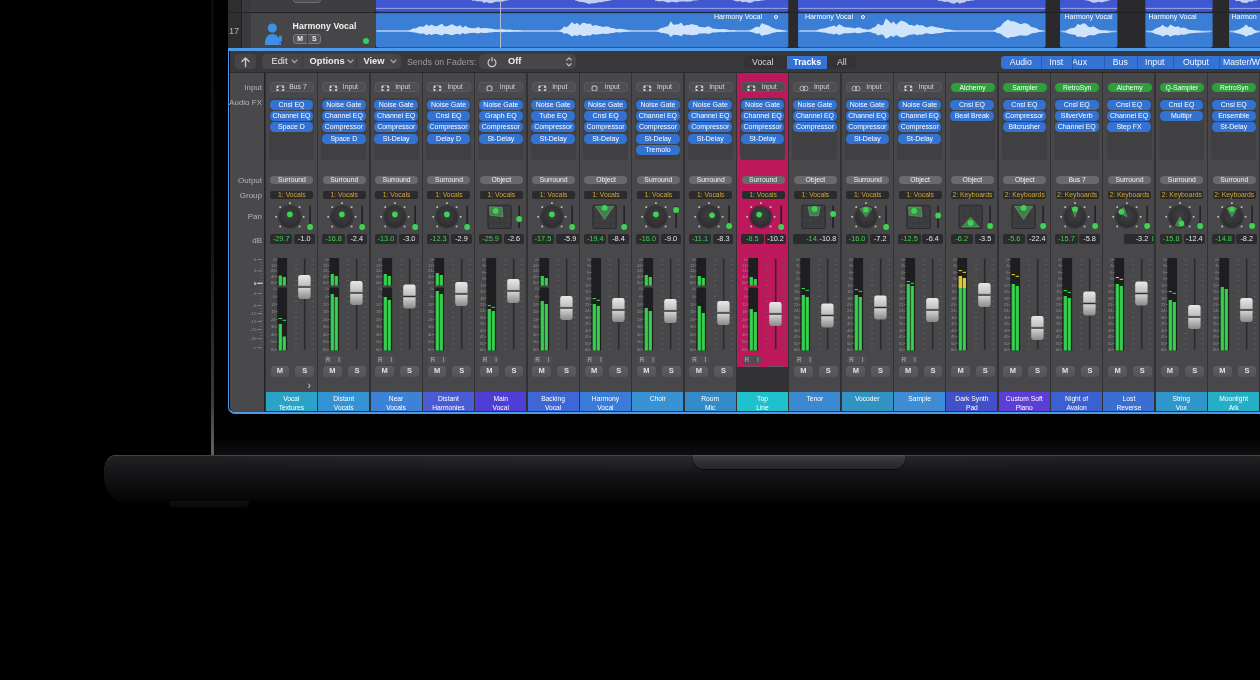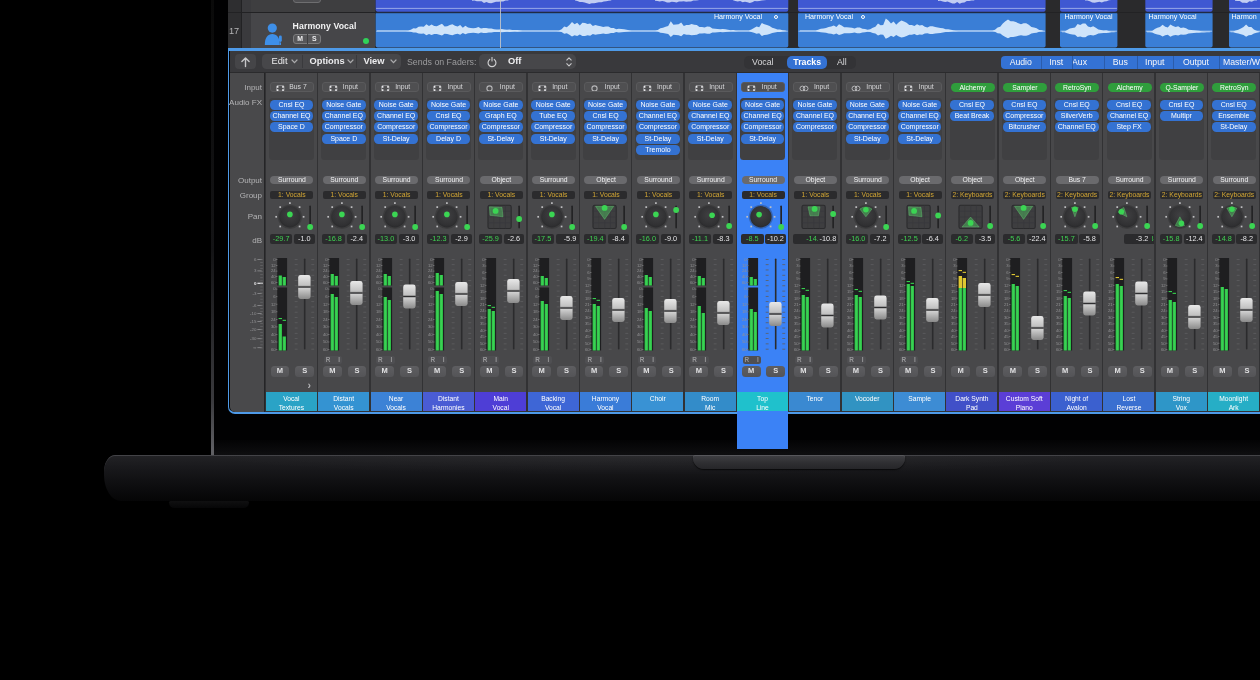--- a/index.html
+++ b/index.html
@@ -123,21 +123,21 @@
     <path d="M8.26 3.45 A3.94 3.94 0 1 1 3.74 3.45" stroke="#cfcfd1" stroke-width="1.15" fill="none" stroke-linecap="round"></path>
     <rect x="5.45" y="0.9" width="1.1" height="4.6" rx="0.55" fill="#cfcfd1"></rect>
   </svg>
 <div class="ab" style="left:508px;top:56.4px;color:#f0f0f2;font-size:9.3px;font-weight:700">Off</div>
 <svg class="ab" style="left:564.5px;top:57.2px" width="8" height="10" viewBox="0 0 8 10">
     <path d="M1.5 3.4 L4 0.9 L6.5 3.4" stroke="#c8c8ca" stroke-width="1.15" fill="none" stroke-linejoin="round"></path>
     <path d="M1.5 6.4 L4 8.9 L6.5 6.4" stroke="#c8c8ca" stroke-width="1.15" fill="none" stroke-linejoin="round"></path>
   </svg>
 <div class="ab" style="left:743.6px;top:55.6px;width:112.6px;height:13.8px;background:#333336;border-radius:5px"></div>
 <div class="ab" style="left:752px;top:57.2px;color:#d6d6d8;font-size:8.8px">Vocal</div>
-<div class="ab" style="left:787px;top:55.6px;width:40.4px;height:13.8px;background:#3472d4;border-radius:5px;color:#fff;font-size:8.8px;font-weight:700;text-align:center;line-height:13.8px">Tracks</div>
+<div class="ab" style="left:787px;top:55.6px;width:40.4px;height:13.8px;background:#3472d4;border-radius:0;color:#fff;font-size:8.8px;font-weight:700;text-align:center;line-height:13.8px">Tracks</div>
 <div class="ab" style="left:837px;top:57.2px;color:#d6d6d8;font-size:8.8px">All</div>
 <div class="ab" style="left:1001px;top:55.9px;width:259px;height:13px;background:#3472d4;border-radius:4px 0 0 4px"></div>
 <div class="ab" style="left:1001.0px;top:55.9px;width:39.5px;height:13px;line-height:13.2px;text-align:center;color:#f7f7fa;font-size:8.7px">Audio</div>
 <div class="ab" style="left:1040.5px;top:55.9px;width:31.5px;height:13px;line-height:13.2px;text-align:center;color:#f7f7fa;font-size:8.7px">Inst</div>
 <div class="ab" style="left:1040.5px;top:55.9px;width:1px;height:13px;background:#2b5cab"></div>
 <div class="ab" style="left:1072.0px;top:55.9px;width:32px;height:13px;line-height:13.2px;text-align:left;color:#f7f7fa;font-size:8.7px">Aux</div>
 <div class="ab" style="left:1072.0px;top:55.9px;width:1px;height:13px;background:#2b5cab"></div>
 <div class="ab" style="left:1104.0px;top:55.9px;width:32.5px;height:13px;line-height:13.2px;text-align:center;color:#f7f7fa;font-size:8.7px">Bus</div>
 <div class="ab" style="left:1104.0px;top:55.9px;width:1px;height:13px;background:#2b5cab"></div>
 <div class="ab" style="left:1136.5px;top:55.9px;width:36.5px;height:13px;line-height:13.2px;text-align:center;color:#f7f7fa;font-size:8.7px">Input</div>
@@ -1240,21 +1240,21 @@
       <rect x="45.3" y="92.76" width="2.9" height="0.8" fill="#5e5e60"></rect>
       <rect x="37.9" y="2.5" width="1.6" height="91" rx="0.8" fill="#2b2b2d"></rect>
       <rect x="32.2" y="45.0" width="12.4" height="24" rx="2.4" fill="url(#capg)"></rect>
       <rect x="32.2" y="56.4" width="12.4" height="1.2" fill="#2e2e30"></rect>
     </svg>
     <div class="pill ri" style="left:5.6px">R I</div>
     <div class="pill ms" style="left:4.8px">M</div>
     <div class="pill ms" style="left:29.5px">S</div>
   </div>
 <div class="ab ncell" style="left:684.60px;width:51.1px;background:#338cc9">Room<br>Mic</div>
-<div class="ab" style="left:736.95px;top:73px;width:51.1px;height:376px;background:#3b82f6;overflow:hidden">
+<div class="ab" style="left:736.95px;top:73px;width:51.1px;height:294px;background:#be185d;overflow:hidden">
     <div class="ab" style="left:3.2px;top:25.3px;width:45px;height:61.4px;background:#404042;border-radius:3.5px"></div>
     <div class="pill inpill">
       <svg class="ab" style="left:5.2px;top:1.5px" width="9" height="7" viewBox="0 0 9 7">
         <rect x="0.6" y="0.6" width="7.4" height="5.6" rx="1.2" fill="none" stroke="#98989a" stroke-width="0.8"></rect>
         <rect x="0.8" y="0.8" width="1.6" height="2" fill="#e8e8ea"></rect>
         <rect x="6.2" y="0.8" width="1.6" height="2" fill="#e8e8ea"></rect>
         <rect x="0.8" y="4.2" width="1.6" height="2" fill="#e8e8ea"></rect>
         <rect x="6.2" y="4.2" width="1.6" height="2" fill="#e8e8ea"></rect>
       </svg>
       <span style="position:absolute;left:14px;right:2px;top:0;line-height:8.4px">Input</span>

